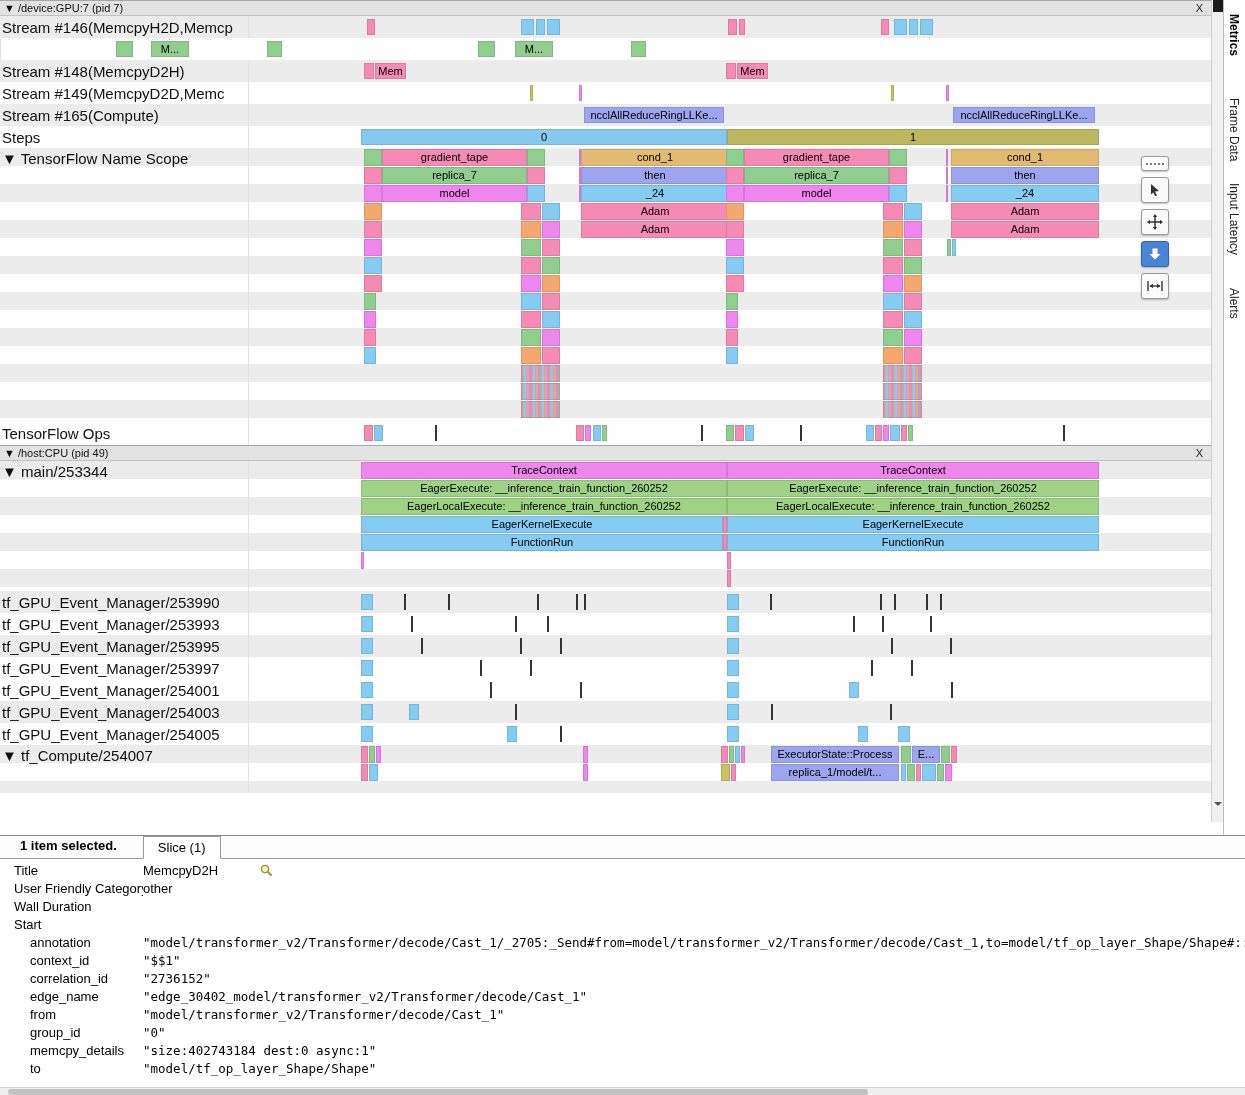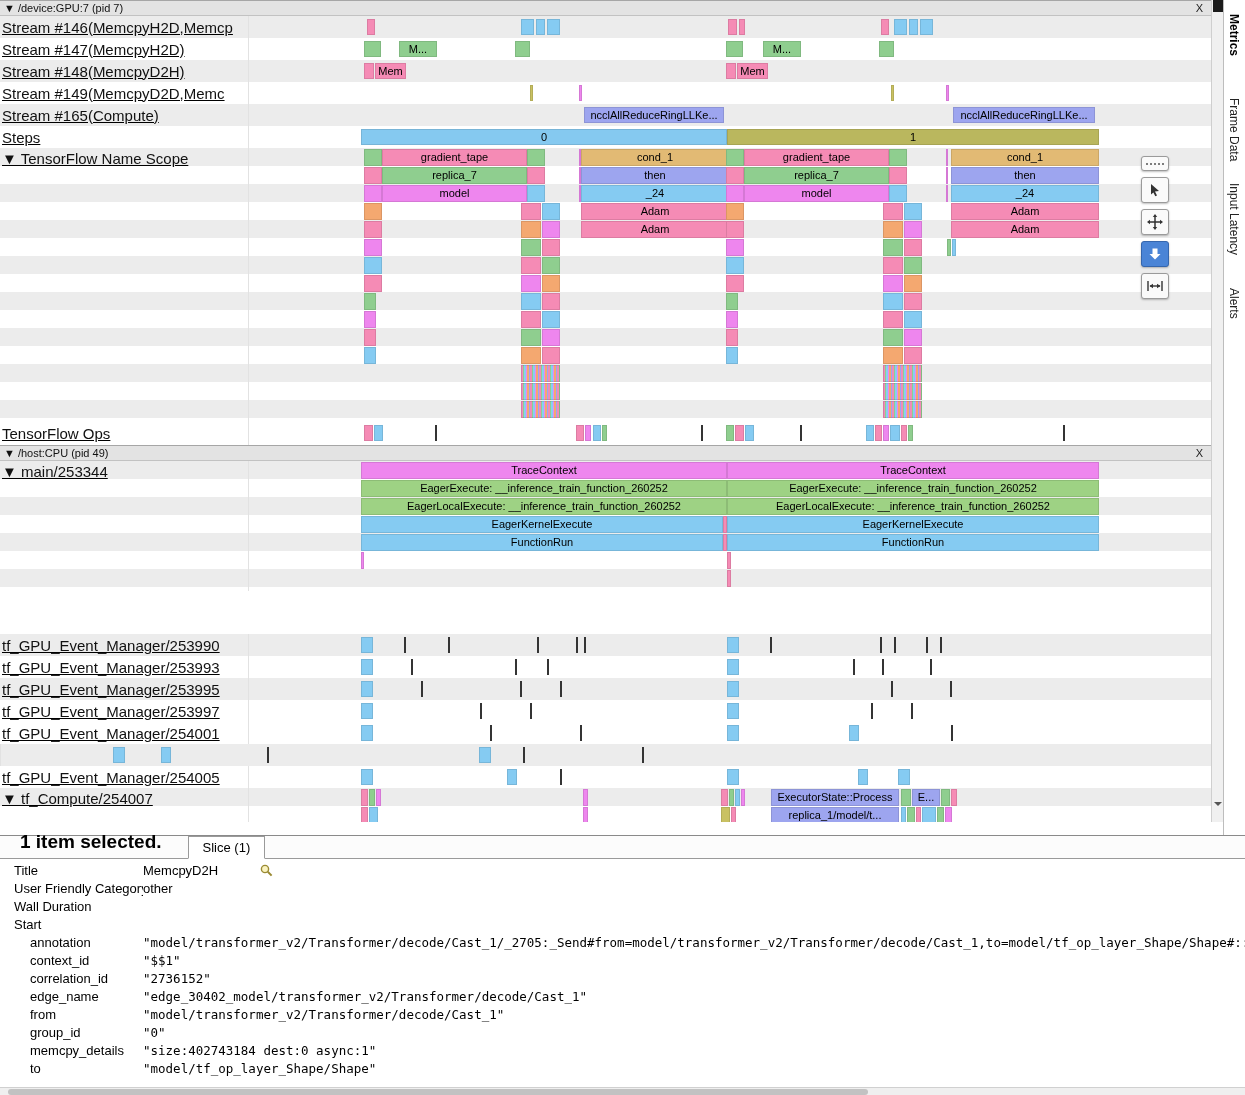--- a/index.html
+++ b/index.html
@@ -5,21 +5,21 @@
   *{box-sizing:border-box;}
   html,body{margin:0;padding:0;background:#fff;}
   body{font-family:"Liberation Sans",sans-serif;color:#000;}
   #app{position:relative;width:1245px;height:1095px;overflow:hidden;background:#fff;}
 
   
   #timeline{position:absolute;left:0;top:0;width:1211px;height:822px;overflow:hidden;background:#fff;}
   .pane-header{height:16px;background:#e3e3e3;border-top:1px solid #a6a6a6;border-bottom:1px solid #c2c2c2;font-size:11px;display:flex;align-items:center;padding:0 4px;position:relative;}
   .pane-header .hlabel{color:#111;}
   .pane-header .hx{position:absolute;right:8px;top:1px;font-size:11px;color:#222;cursor:pointer;}
-  .trow{display:flex;width:100%;position:relative;text-decoration:underline;}
+  .trow{display:flex;width:100%;position:relative;}
   .trow.shade{background:#ececec;}
   .trow.lstripes{background:repeating-linear-gradient(to bottom,#ececec 0 18px,#ffffff 18px 36px);}
   .tlabel{width:248px;flex:0 0 248px;font-size:15px;color:#111;padding:0 2px;white-space:nowrap;overflow:hidden;display:flex;align-items:center;}
   .tlabel.top{align-items:flex-start;padding-top:2px;}
   .ttrack{position:relative;flex:1;border-left:1px solid #e2e2e2;overflow:hidden;}
   .bar{position:absolute;font-size:11px;line-height:1;display:flex;align-items:center;justify-content:center;overflow:hidden;white-space:nowrap;box-shadow:inset 0 0 0 1px rgba(0,0,0,0.10);color:#000;}
   .bar.stripe{background:repeating-linear-gradient(90deg,#f08bb8 0 2px,#8fd08f 2px 3px,#87cef2 3px 5px,#ee86ee 5px 6px,#f4a870 6px 8px,#9da5ef 8px 9px);}
 
   
   #tools{position:absolute;left:1140px;top:156px;width:30px;display:flex;flex-direction:column;gap:6px;z-index:6;align-items:center;}
@@ -34,21 +34,21 @@
   .varrow{position:absolute;left:2px;width:0;height:0;border:4px solid transparent;border-top-color:#555;}
 
   
   #sidetabs{position:absolute;left:1223px;top:0;width:22px;height:835px;background:#fff;border-left:1px solid #bdbdbd;}
   .side-tab{position:absolute;left:3px;writing-mode:vertical-rl;font-size:12px;color:#222;cursor:pointer;white-space:nowrap;}
   .side-tab.active{font-weight:bold;color:#000;}
 
   
   #bottom{position:absolute;left:0;top:835px;width:1245px;height:260px;background:#fff;border-top:1px solid #8a8a8a;}
   #tabbar{height:23px;border-bottom:1px solid #9a9a9a;display:flex;align-items:flex-end;background:#fcfcfc;}
-  #status{font-weight:bold;font-size:19px;margin:0 26px 5px 20px;}
+  #status{font-weight:bold;font-size:13px;margin:0 26px 5px 20px;}
   #slice-tab{font-size:13px;border:1px solid #9a9a9a;border-bottom:1px solid #fff;background:#fff;padding:3px 14px;margin-bottom:-1px;cursor:pointer;}
   #detail-rows{font-size:13px;padding-top:2px;}
   .drow{height:18px;display:flex;align-items:center;white-space:nowrap;overflow:hidden;}
   .dname{width:143px;flex:0 0 143px;padding-left:14px;overflow:hidden;}
   .dname.arg{padding-left:30px;}
   .dval{font-family:"DejaVu Sans Mono",monospace;font-size:12.5px;white-space:nowrap;}
   .dval.sans{font-family:"Liberation Sans",sans-serif;font-size:13px;}
   .args-hdr{height:18px;display:flex;align-items:center;padding-left:2px;}
   .mag{margin-left:42px;display:inline-flex;align-items:center;}
 
@@ -77,21 +77,20 @@
             <div class="bar" style="left: 298px; width: 13px; top: 3px; height: 16px; background: rgb(133, 203, 242);"></div>
             <div class="bar" style="left: 479px; width: 9px; top: 3px; height: 16px; background: rgb(245, 139, 181);"></div>
             <div class="bar" style="left: 490px; width: 6px; top: 3px; height: 16px; background: rgb(245, 139, 181);"></div>
             <div class="bar" style="left: 632px; width: 8px; top: 3px; height: 16px; background: rgb(245, 139, 181);"></div>
             <div class="bar" style="left: 645px; width: 13px; top: 3px; height: 16px; background: rgb(133, 203, 242);"></div>
             <div class="bar" style="left: 660px; width: 9px; top: 3px; height: 16px; background: rgb(133, 203, 242);"></div>
             <div class="bar" style="left: 671px; width: 13px; top: 3px; height: 16px; background: rgb(133, 203, 242);"></div>
           </div>
         </div>
         <div class="trow" style="height: 22px;">
-          <div class="tlabel">Stream #147(MemcpyH2D)</div>
           <div class="ttrack">
             <div class="bar" style="left: 115px; width: 17px; top: 3px; height: 16px; background: rgb(143, 206, 143);"></div>
             <div class="bar" style="left: 150px; width: 38px; top: 3px; height: 16px; background: rgb(143, 206, 143);">M...</div>
             <div class="bar" style="left: 266px; width: 15px; top: 3px; height: 16px; background: rgb(143, 206, 143);"></div>
             <div class="bar" style="left: 477px; width: 17px; top: 3px; height: 16px; background: rgb(143, 206, 143);"></div>
             <div class="bar" style="left: 514px; width: 38px; top: 3px; height: 16px; background: rgb(143, 206, 143);">M...</div>
             <div class="bar" style="left: 630px; width: 15px; top: 3px; height: 16px; background: rgb(143, 206, 143);"></div>
           </div>
         </div>
         <div class="trow shade" style="height: 22px;">
@@ -271,21 +270,21 @@
             <div class="bar" style="left: 474px; width: 4px; top: 55px; height: 17px; background: rgb(245, 139, 181);"></div>
             <div class="bar" style="left: 478px; width: 372px; top: 55px; height: 17px; background: rgb(133, 203, 242);">EagerKernelExecute</div>
             <div class="bar" style="left: 112px; width: 362px; top: 73px; height: 17px; background: rgb(133, 203, 242);">FunctionRun</div>
             <div class="bar" style="left: 474px; width: 4px; top: 73px; height: 17px; background: rgb(245, 139, 181);"></div>
             <div class="bar" style="left: 478px; width: 372px; top: 73px; height: 17px; background: rgb(133, 203, 242);">FunctionRun</div>
             <div class="bar" style="left: 112px; width: 3px; top: 91px; height: 17px; background: rgb(238, 134, 238);"></div>
             <div class="bar" style="left: 478px; width: 4px; top: 91px; height: 17px; background: rgb(245, 139, 181);"></div>
             <div class="bar" style="left: 478px; width: 4px; top: 109px; height: 17px; background: rgb(245, 139, 181);"></div>
           </div>
         </div>
-        <div class="trow shade" style="height: 22px; margin-top: 43px;">
+        <div class="trow shade" style="height: 22px;">
           <div class="tlabel">tf_GPU_Event_Manager/253990</div>
           <div class="ttrack">
             <div class="bar" style="left: 112px; width: 12px; top: 3px; height: 16px; background: rgb(133, 203, 242);"></div>
             <div class="bar" style="left: 155px; width: 2px; top: 3px; height: 16px; background: rgb(58, 58, 58);"></div>
             <div class="bar" style="left: 199px; width: 2px; top: 3px; height: 16px; background: rgb(58, 58, 58);"></div>
             <div class="bar" style="left: 288px; width: 2px; top: 3px; height: 16px; background: rgb(58, 58, 58);"></div>
             <div class="bar" style="left: 327px; width: 2px; top: 3px; height: 16px; background: rgb(58, 58, 58);"></div>
             <div class="bar" style="left: 335px; width: 2px; top: 3px; height: 16px; background: rgb(58, 58, 58);"></div>
             <div class="bar" style="left: 478px; width: 12px; top: 3px; height: 16px; background: rgb(133, 203, 242);"></div>
             <div class="bar" style="left: 521px; width: 2px; top: 3px; height: 16px; background: rgb(58, 58, 58);"></div>
@@ -336,20 +335,21 @@
           <div class="ttrack">
             <div class="bar" style="left: 112px; width: 12px; top: 3px; height: 16px; background: rgb(133, 203, 242);"></div>
             <div class="bar" style="left: 241px; width: 2px; top: 3px; height: 16px; background: rgb(58, 58, 58);"></div>
             <div class="bar" style="left: 331px; width: 2px; top: 3px; height: 16px; background: rgb(58, 58, 58);"></div>
             <div class="bar" style="left: 478px; width: 12px; top: 3px; height: 16px; background: rgb(133, 203, 242);"></div>
             <div class="bar" style="left: 600px; width: 10px; top: 3px; height: 16px; background: rgb(133, 203, 242);"></div>
             <div class="bar" style="left: 702px; width: 2px; top: 3px; height: 16px; background: rgb(58, 58, 58);"></div>
           </div>
         </div>
         <div class="trow shade" style="height: 22px;">
+          <div class="tlabel">tf_GPU_Event_Manager/254003</div>
           <div class="ttrack">
             <div class="bar" style="left: 112px; width: 12px; top: 3px; height: 16px; background: rgb(133, 203, 242);"></div>
             <div class="bar" style="left: 160px; width: 10px; top: 3px; height: 16px; background: rgb(133, 203, 242);"></div>
             <div class="bar" style="left: 266px; width: 2px; top: 3px; height: 16px; background: rgb(58, 58, 58);"></div>
             <div class="bar" style="left: 478px; width: 12px; top: 3px; height: 16px; background: rgb(133, 203, 242);"></div>
             <div class="bar" style="left: 522px; width: 2px; top: 3px; height: 16px; background: rgb(58, 58, 58);"></div>
             <div class="bar" style="left: 641px; width: 2px; top: 3px; height: 16px; background: rgb(58, 58, 58);"></div>
           </div>
         </div>
         <div class="trow" style="height: 22px;">

